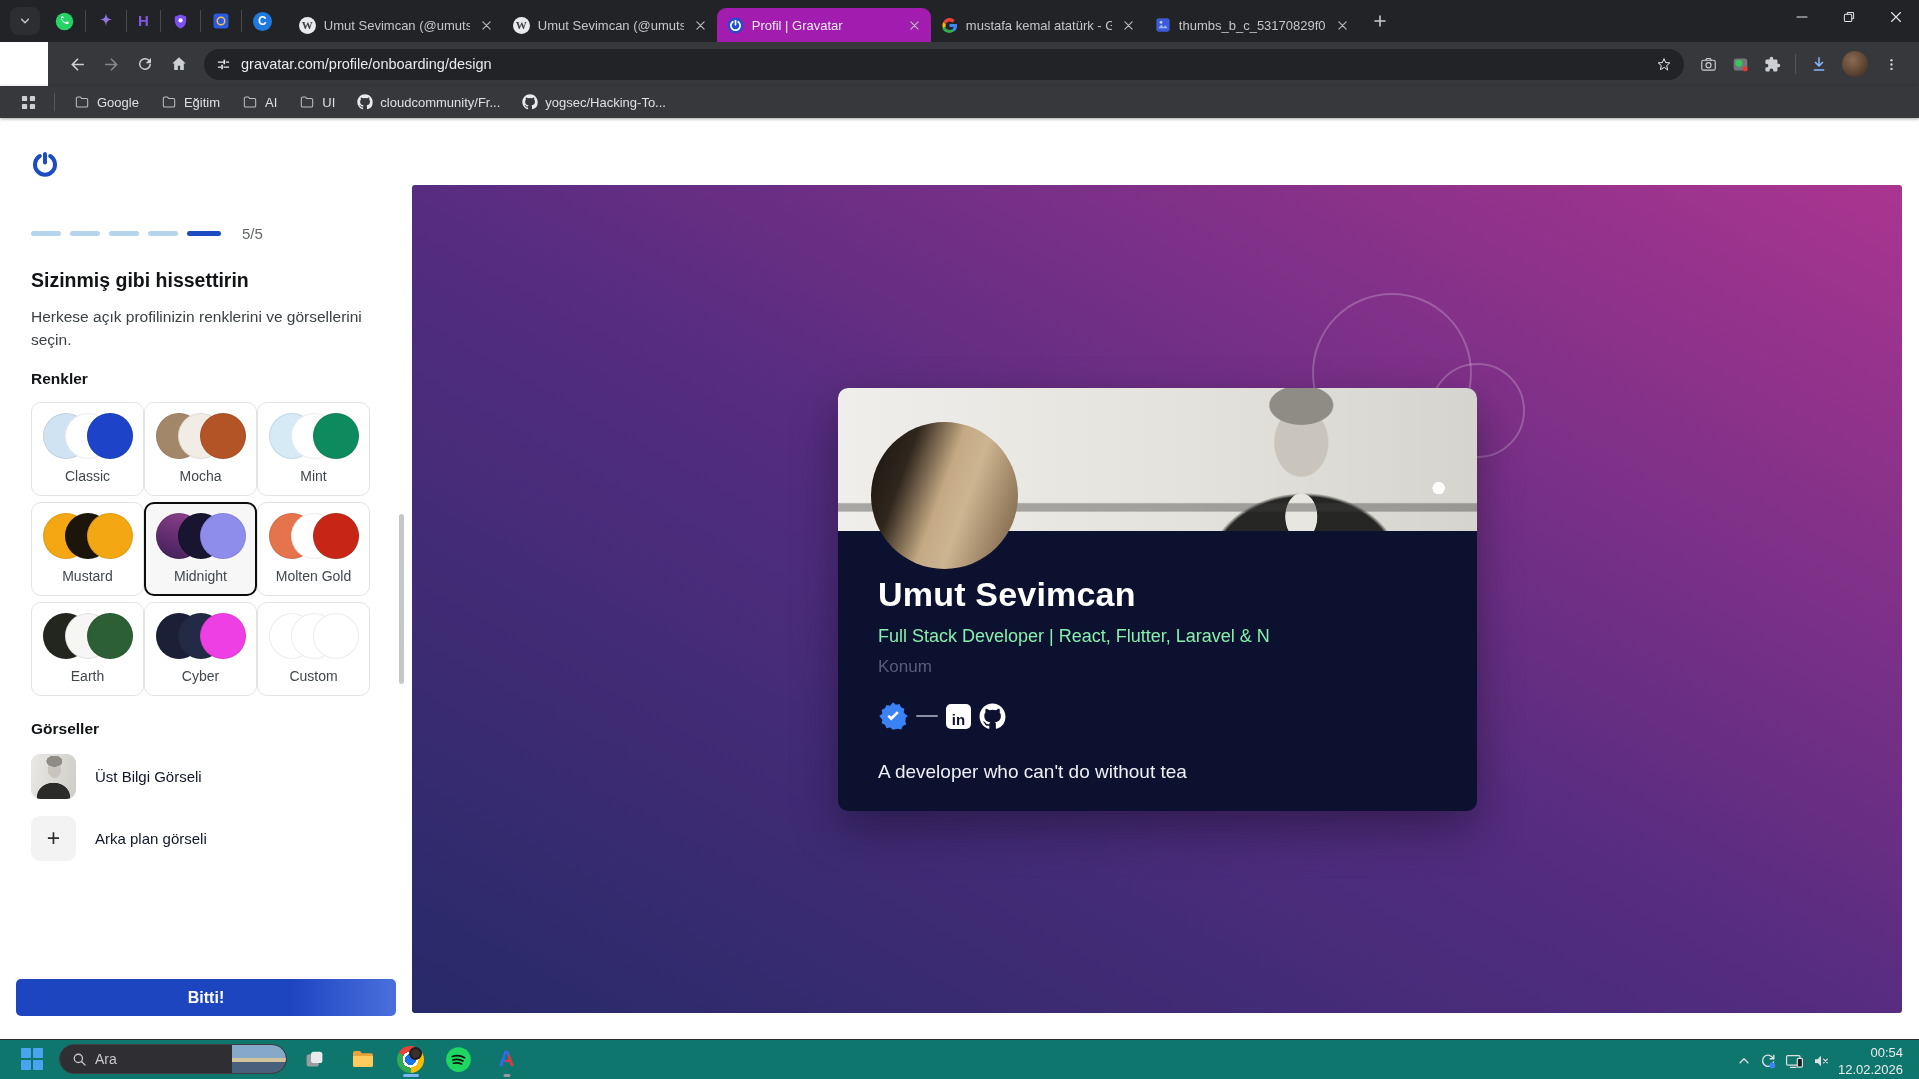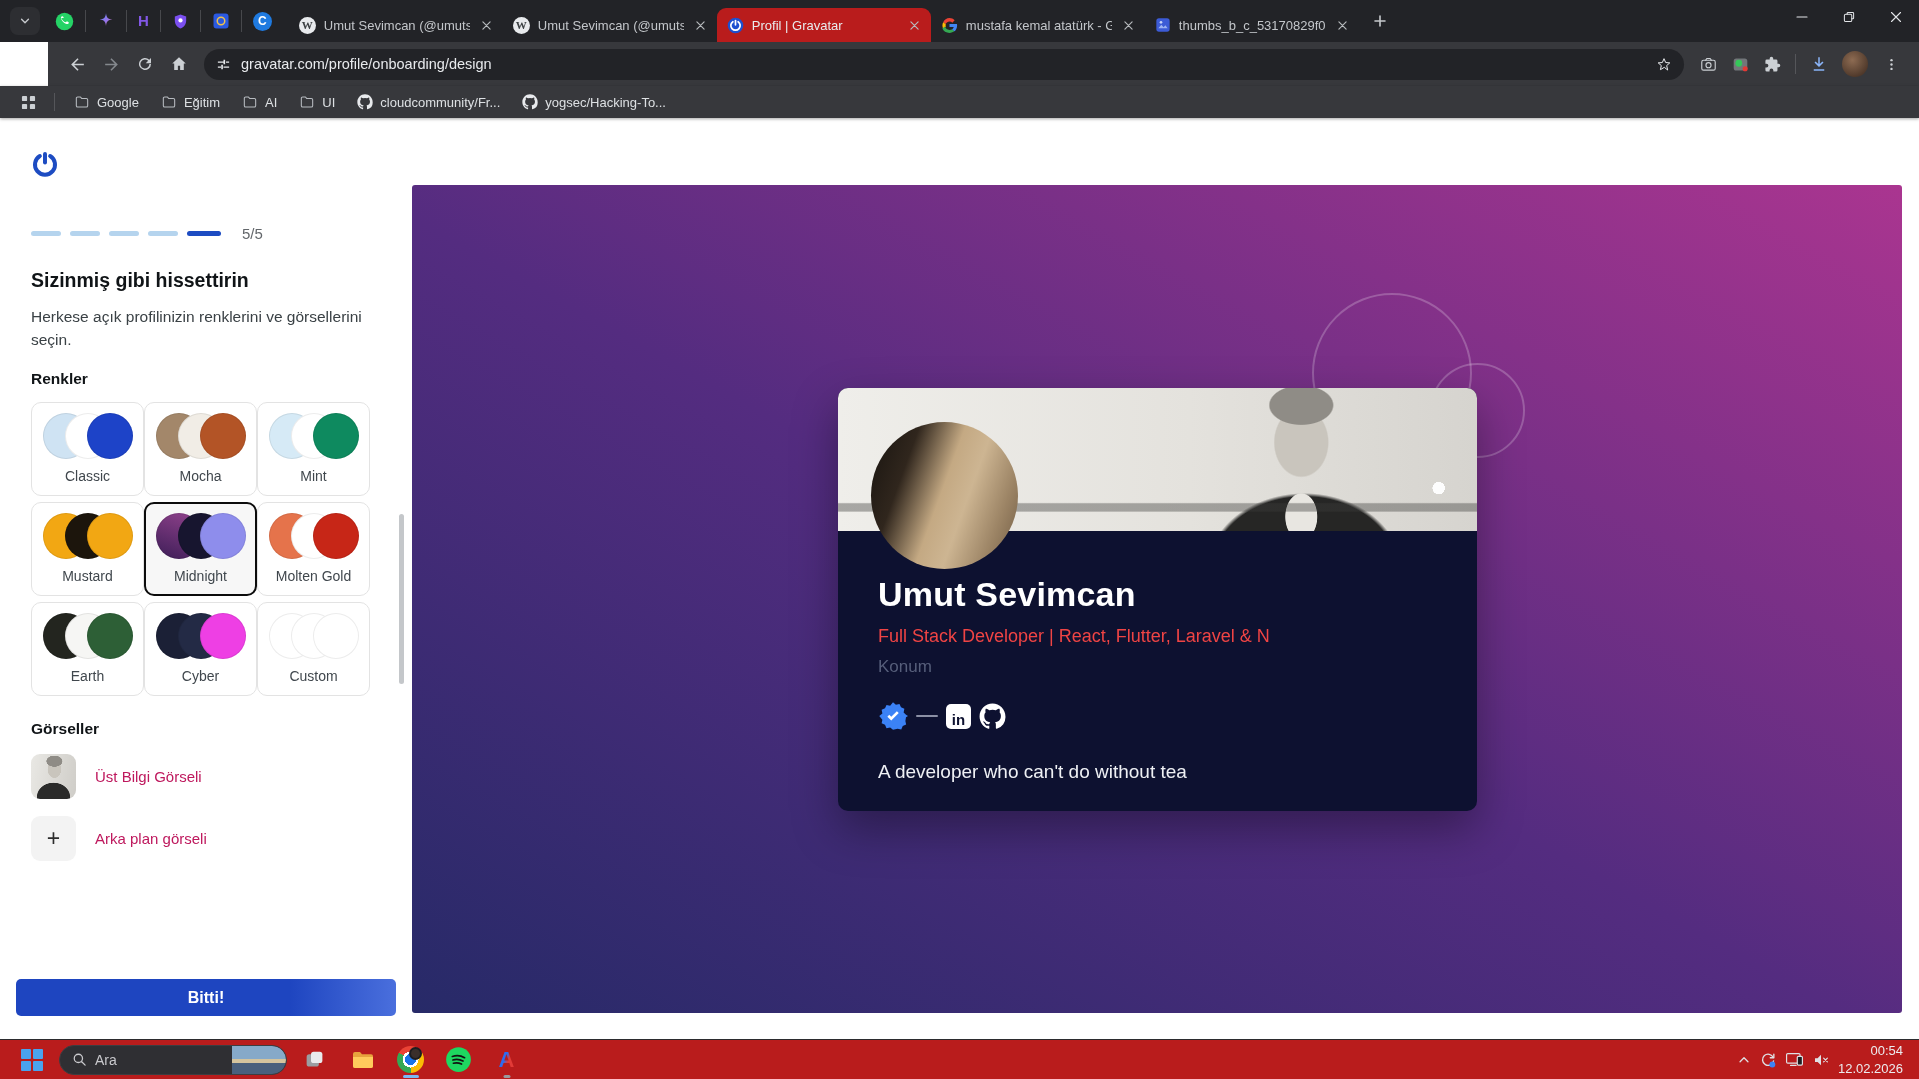--- a/index.html
+++ b/index.html
@@ -9,21 +9,21 @@
 
   
   .tabstrip{position:absolute;top:0;left:0;right:0;height:42px;background:#222327;display:flex;align-items:flex-end;padding-left:6px;}
   .tab-search{align-self:center;width:30px;height:28px;display:flex;align-items:center;justify-content:center;color:#c6c9cd;border-radius:8px;background:#2d2e32;margin:0 4px;}
   .pinned{display:flex;align-items:center;align-self:center;}
   .pinned-app{height:22px;padding:0 11px;display:flex;align-items:center;justify-content:center;}
   .pinned-app + .pinned-app{border-left:1px solid #47484c;}
   .pin-badge{width:19px;height:19px;border-radius:50%;display:flex;align-items:center;justify-content:center;font-size:12px;font-weight:700;color:#fff;}
   .tabs{display:flex;align-items:flex-end;margin-left:6px;}
   .tab{width:214px;height:34px;border-radius:9px 9px 0 0;display:flex;align-items:center;gap:8px;padding:0 8px 0 10px;color:#c3c6ca;font-size:13px;}
-  .tab.active{background:#b91c1c;color:#e9ebee;}
+  .tab.active{background:#a21caf;color:#e9ebee;}
   .tab .t-title{flex:1;overflow:hidden;white-space:nowrap;}
   .tab .t-close{width:17px;height:17px;border-radius:50%;display:flex;align-items:center;justify-content:center;color:#b7babd;flex:none;}
   .new-tab{align-self:center;width:30px;height:30px;display:flex;align-items:center;justify-content:center;color:#c6c9cd;margin-left:6px;}
   .win-controls{position:absolute;top:0;right:0;height:33px;display:flex;}
   .win-btn{width:47px;height:33px;display:flex;align-items:center;justify-content:center;color:#e4e6e9;}
 
   .toolbar{position:absolute;top:42px;left:0;right:0;height:44px;background:#37383c;display:flex;align-items:center;padding:0 12px;margin-left:48px;}
   .nav-btn{width:34px;height:34px;border-radius:50%;display:flex;align-items:center;justify-content:center;color:#ccd0d4;flex:none;}
   .nav-btn.disabled{color:#84888d;}
   .omnibox{flex:1;height:31px;background:#222327;border-radius:16px;display:flex;align-items:center;gap:10px;padding:0 12px;margin:0 8px;color:#e8eaed;font-size:14.5px;}
@@ -57,21 +57,21 @@
   .p-name{font-size:14px;color:#40474d;}
   .h-images{margin-top:24px;font-size:15.5px;font-weight:700;color:#101417;}
   .images-list{margin-top:16px;display:flex;flex-direction:column;gap:17px;}
   .image-row{display:flex;align-items:center;gap:19px;}
   .thumb{width:45px;height:45px;border-radius:9px;flex:none;background:
     radial-gradient(ellipse 13px 9px at 52% 16%,#8f8c86 0 60%,transparent 63%),
     radial-gradient(ellipse 11px 14px at 52% 34%,#c9c5bd 0 60%,transparent 63%),
     radial-gradient(ellipse 26px 22px at 50% 95%,#2b2b2a 0 62%,transparent 65%),
     linear-gradient(100deg,#e9e8e4,#cfcdc8);}
   .plus-box{width:45px;height:45px;border-radius:9px;background:#f3f3f3;display:flex;align-items:center;justify-content:center;font-size:23px;color:#2c2c2c;flex:none;}
-  .image-label{font-size:15px;color:#be185d;}
+  .image-label{font-size:15px;color:#0f172a;}
   .panel-scrollbar{position:absolute;left:399px;top:396px;width:5px;height:170px;border-radius:3px;background:#c4c7ca;}
   .done-btn{position:absolute;left:16px;top:861px;width:380px;height:37px;border:none;border-radius:5px;
     background:linear-gradient(90deg,#1e45c0 0%,#1e45c0 72%,#4a6fdd 100%);color:#fff;font-size:16px;font-weight:700;}
 
   
   .preview{position:absolute;left:412px;top:67px;width:1490px;height:828px;border-radius:3px;overflow:hidden;
     background:linear-gradient(to top right,#272a68 0%,#542c80 48%,#aa3590 100%);}
   .ring{position:absolute;border:2px solid rgba(255,255,255,.22);border-radius:50%;}
   .ring1{width:160px;height:160px;left:900px;top:108px;}
   .ring2{width:95px;height:95px;left:1018px;top:178px;}
@@ -82,31 +82,31 @@
     linear-gradient(rgba(0,0,0,0) 80%,rgba(60,60,58,.4) 81%,rgba(60,60,58,.4) 86%,rgba(0,0,0,0) 87%),
     radial-gradient(ellipse 52px 32px at 72.5% 12%,#8f8c86 0 60%,transparent 63%),
     radial-gradient(ellipse 44px 56px at 72.5% 38%,#c9c5bd 0 60%,transparent 63%),
     radial-gradient(ellipse 26px 38px at 72.5% 90%,#e8e6e1 0 60%,transparent 63%),
     radial-gradient(ellipse 150px 120px at 73% 128%,#262625 0 62%,transparent 65%),
     linear-gradient(90deg,#efeeea 0%,#e4e2dd 55%,#d6d4cf 100%);}
   .card-avatar{position:absolute;left:33px;top:34px;width:147px;height:147px;border-radius:50%;
     background:linear-gradient(110deg,#17130f 0%,#30261d 25%,#c4a983 48%,#cdb592 62%,#9c8465 82%,#6f5a42 100%);}
   .card-body{padding:0 40px;}
   .c-name{margin-top:44px;font-size:34px;font-weight:700;color:#ffffff;letter-spacing:.2px;}
-  .c-headline{margin-top:12px;font-size:18px;color:#ef4444;}
+  .c-headline{margin-top:12px;font-size:18px;color:#86efac;}
   .c-location{margin-top:10px;font-size:17px;color:#565e7a;}
   .links-row{margin-top:24px;display:flex;align-items:center;gap:8px;}
   .dash-sep{width:22px;height:2px;border-radius:1px;background:#8b90a5;}
   .li-icon{width:25px;height:25px;border-radius:5px;background:#fff;display:flex;align-items:flex-end;justify-content:center;
     font-size:15px;font-weight:800;color:#0d1130;line-height:1.2;}
   .c-bio{margin-top:30px;font-size:19px;color:#eef0f4;}
 
   
-  .taskbar{position:absolute;left:0;right:0;bottom:0;height:40px;background:#b91c1c;border-top:1px solid #2b2b2e;
-    display:flex;align-items:center;padding:0 12px;}
+  .taskbar{position:absolute;left:0;right:0;bottom:0;height:40px;background:#0f766e;border-top:1px solid #2b2b2e;
+    display:flex;align-items:flex-end;padding:0 12px;}
   .tb-left{display:flex;align-items:center;gap:7px;}
   .tb-start{width:40px;height:38px;display:flex;align-items:center;justify-content:center;}
   .search-box{width:228px;height:30px;border-radius:15px;background:#2f2f33;border:1px solid #3d3d41;display:flex;align-items:center;gap:8px;padding-left:12px;color:#c9c9cd;font-size:14px;overflow:hidden;}
   .search-art{margin-left:auto;width:54px;height:28px;border-radius:0 14px 14px 0;
     background:linear-gradient(#86a9c9 0 45%,#d4c49e 45% 62%,#49607d 62% 100%);}
   .tb-app{width:41px;height:40px;display:flex;align-items:center;justify-content:center;position:relative;}
   .tb-app.active::after{content:"";position:absolute;bottom:2px;left:50%;transform:translateX(-50%);width:16px;height:3px;border-radius:2px;background:#79b8f3;}
   .tb-app.running::after{content:"";position:absolute;bottom:2px;left:50%;transform:translateX(-50%);width:7px;height:3px;border-radius:2px;background:#9a9a9e;}
   .chrome-ball{width:27px;height:27px;border-radius:50%;position:relative;background:
     radial-gradient(circle at 50% 50%,#1a73e8 0 5.5px,#fff 5.5px 8px,rgba(0,0,0,0) 8px),

